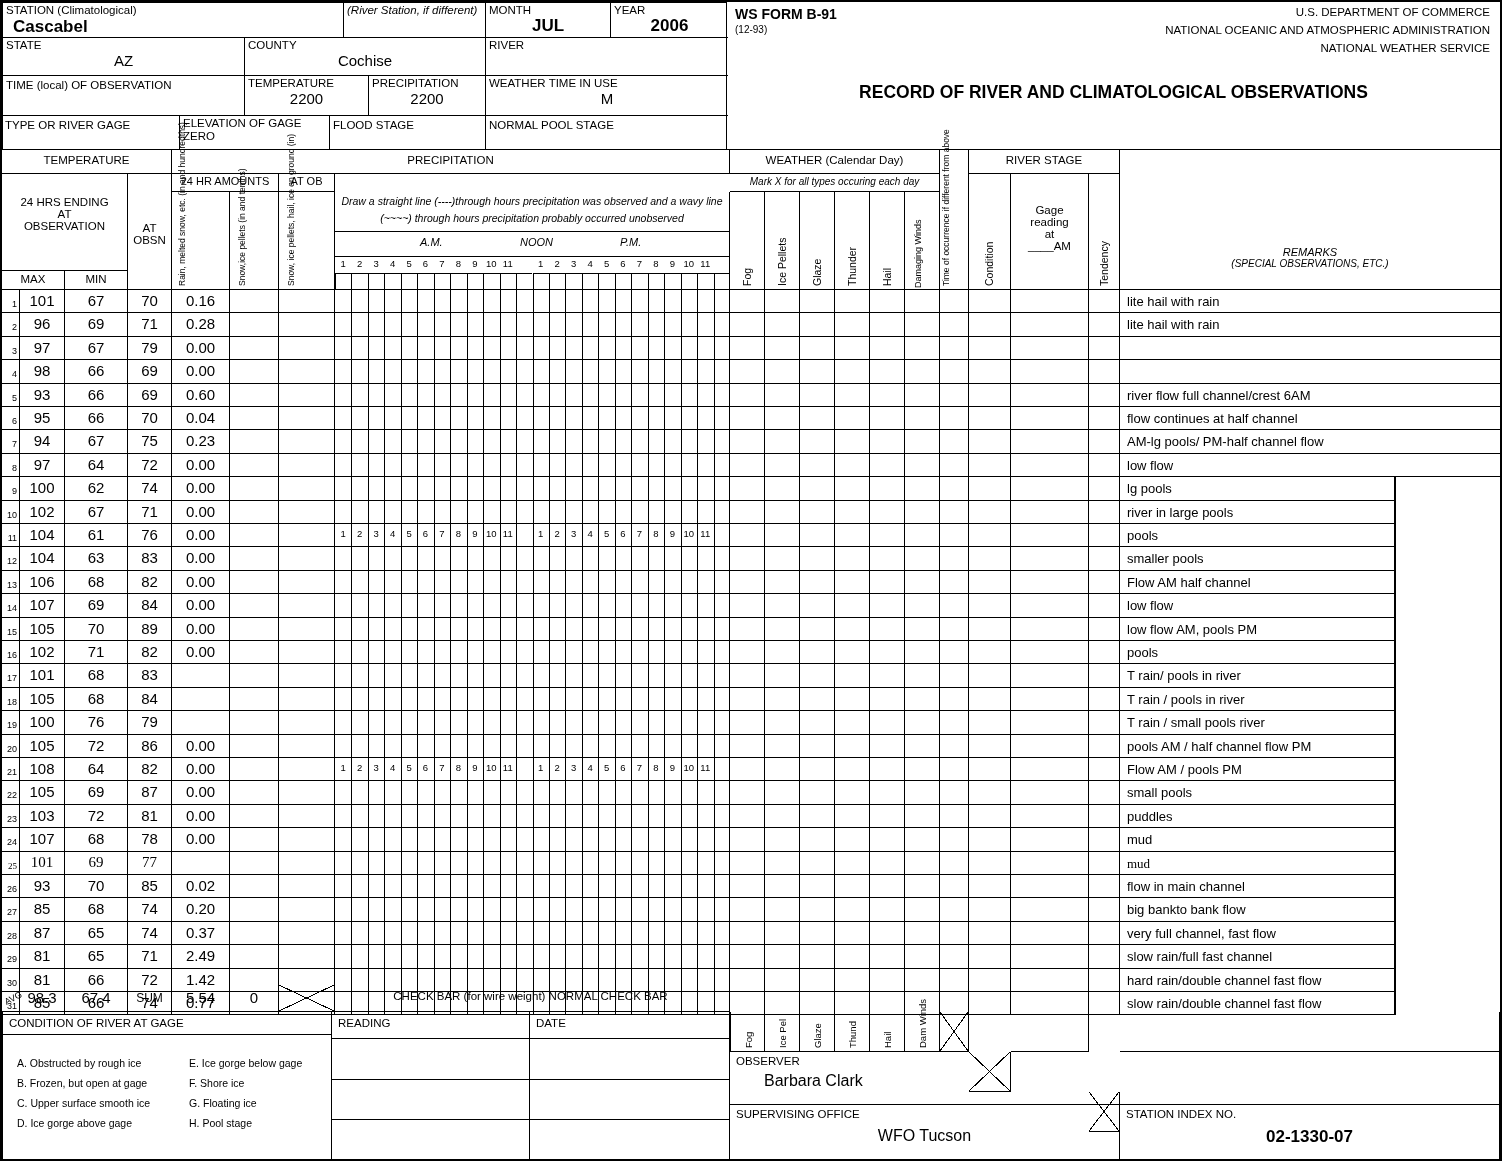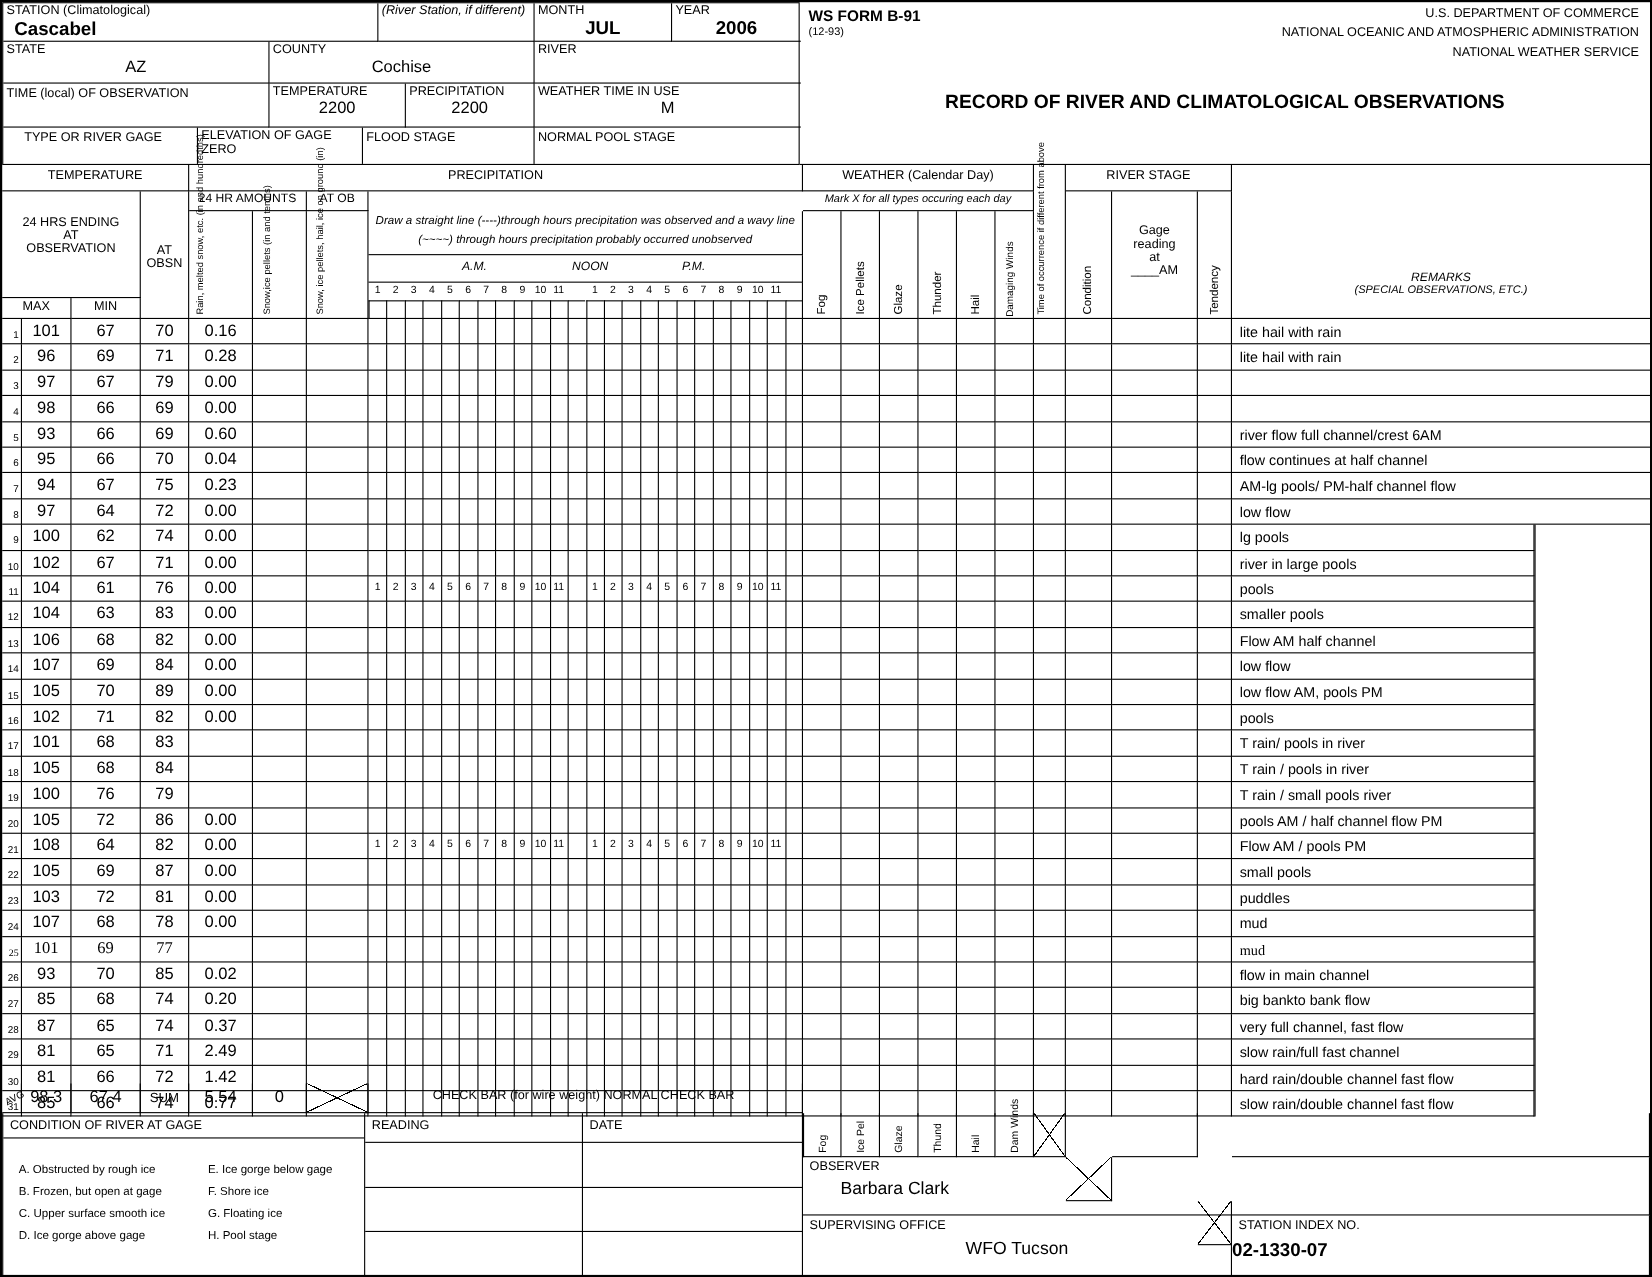--- a/index.html
+++ b/index.html
@@ -64,21 +64,21 @@
     <div class="bx" style="left:366px;top:73px;width:117px;height:40px;border-right:1px solid #000;border-bottom:1px solid #000;">
       <div class="lbl" style="padding:1px 3px;">PRECIPITATION</div>
       <div class="val ctr">2200</div>
     </div>
     <div class="bx" style="left:483px;top:73px;width:242px;height:40px;border-bottom:1px solid #000;">
       <div class="lbl" style="padding:1px 3px;">WEATHER TIME IN USE</div>
       <div class="val ctr">M</div>
     </div>
 
     <div class="bx" style="left:0;top:113px;width:177px;height:33px;border-right:1px solid #000;">
-      <div class="lbl" style="padding:3px 19px;">TYPE OR RIVER GAGE</div>
+      <div class="lbl" style="padding:3px 2px;">TYPE OR RIVER GAGE</div>
     </div>
     <div class="bx" style="left:177px;top:113px;width:150px;height:33px;border-right:1px solid #000;">
       <div class="lbl" style="padding:1px 3px;">ELEVATION OF GAGE</div>
       <div class="lbl" style="padding:0 3px;">ZERO</div>
     </div>
     <div class="bx" style="left:327px;top:113px;width:156px;height:33px;border-right:1px solid #000;">
       <div class="lbl" style="padding:3px 3px;">FLOOD STAGE</div>
     </div>
     <div class="bx" style="left:483px;top:113px;width:242px;height:33px;">
       <div class="lbl" style="padding:3px 3px;">NORMAL POOL STAGE</div>
@@ -2077,16 +2077,16 @@
   <div class="bx bd" style="left:728px;top:1050px;width:770px;height:53px;border-top:none;border-left:none;">
     <div class="lbl" style="padding:3px 6px;">OBSERVER</div>
     <div style="font-size:16px;padding:2px 0 0 34px;">Barbara Clark</div>
   </div>
   <div class="bx bd" style="left:728px;top:1103px;width:390px;height:56px;border-top:none;border-left:none;">
     <div class="lbl" style="padding:3px 6px;">SUPERVISING OFFICE</div>
     <div style="font-size:16px;padding:4px 0 0 0;text-align:center;">WFO Tucson</div>
   </div>
   <div class="bx bd" style="left:1118px;top:1103px;width:380px;height:56px;border-top:none;border-left:none;">
     <div class="lbl" style="padding:3px 6px;">STATION INDEX NO.</div>
-    <div style="font-size:17px;font-weight:bold;padding:4px 0 0 0;text-align:left;">02-1330-07</div>
+    <div style="font-size:17px;font-weight:bold;padding:4px 0 0 0;text-align:center;">02-1330-07</div>
   </div>
 
 </div>
 
 </body></html>

